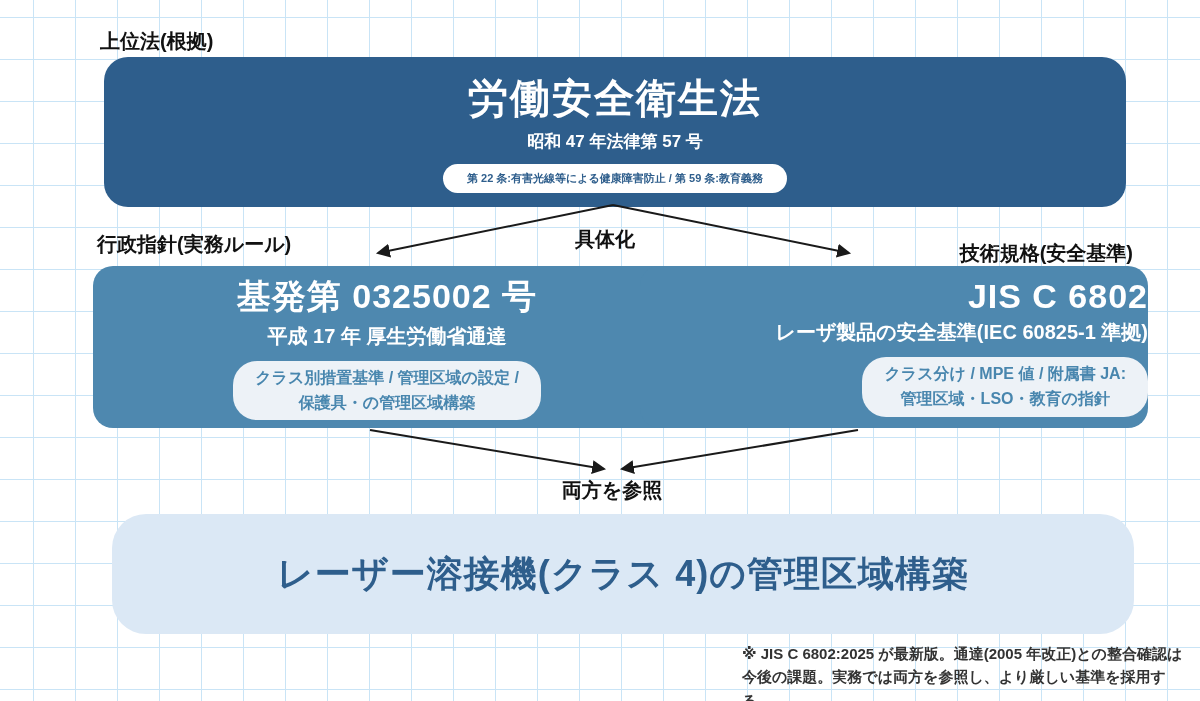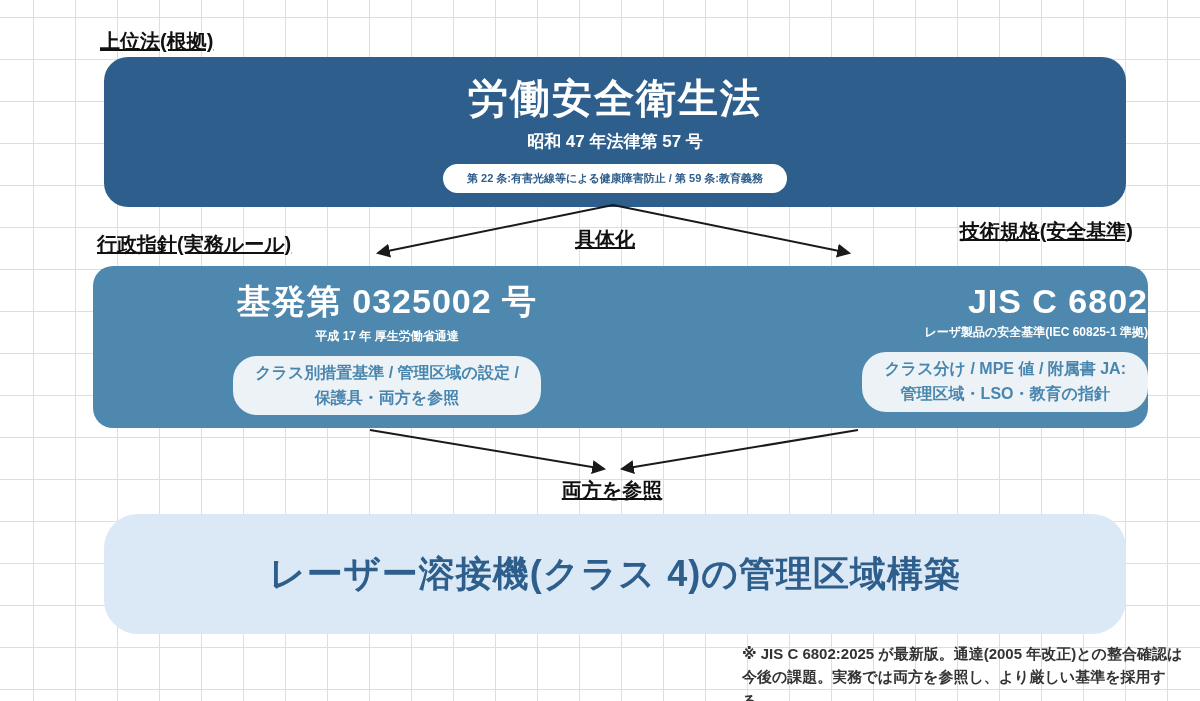--- a/index.html
+++ b/index.html
@@ -17,59 +17,58 @@
       linear-gradient(to bottom,#c9e4f6 1px,transparent 1px);
     background-size:42px 42px;
     background-position:33px 17px;
   }
   .label{
     position:absolute;
     font-weight:bold;
     color:#111111;
     font-size:20px;
     white-space:nowrap;
-    text-decoration:underline;
   }
   .box{
     position:absolute;
     display:flex;
     flex-direction:column;
     align-items:center;
     justify-content:center;
     text-align:center;
     box-sizing:border-box;
   }
   .box-dark{background:#2e5e8c;border-radius:24px;}
   .box-mid{background:#4e88af;border-radius:20px;}
-  .box-light{background:#dbe8f5;border-radius:34px;}
+  .box-light{background:#dbe8f5;border-radius:34px;margin-left:8px;}
   .box-title{color:#ffffff;font-weight:bold;white-space:nowrap;}
   .box-sub{color:#ffffff;font-weight:bold;white-space:nowrap;}
   .pill{
     font-weight:bold;
     border-radius:24px;
     white-space:nowrap;
     text-align:center;
   }
   .pill-white{background:#ffffff;color:#2e5e8c;}
   .pill-frost{background:#edf2f7;color:#4886ae;}
   #law-box{left:104px;top:57px;width:1022px;height:150px;}
   #law-box .box-title{font-size:40px;letter-spacing:2px;}
   #law-box .box-sub{font-size:17px;margin-top:4px;text-align:right;}
   #law-box .pill{margin-top:11px;padding:7px 24px;font-size:11px;}
   #directive-box{left:93px;top:266px;width:588px;height:162px;}
   #standard-box{left:640px;top:266px;width:508px;height:162px;align-items:flex-end;}
   .box-mid .box-title{font-size:34px;letter-spacing:1px;}
-  .box-mid .box-sub{font-size:12px;margin-top:3px;}
+  .box-mid .box-sub{font-size:20px;margin-top:3px;}
   .box-mid .pill{margin-top:11px;padding:5px 22px;font-size:16px;line-height:1.55;}
   #result-box{left:104px;top:514px;width:1022px;height:120px;}
   #result-box .box-title{color:#2e5e8c;font-size:36px;letter-spacing:1px;}
   #result-box .pill{margin-top:9px;padding:6px 24px;font-size:17px;}
   #top-label{left:100px;top:28px;}
   #left-branch-label{left:97px;top:231px;}
-  #right-branch-label{right:67px;top:218px;}
+  #right-branch-label{right:67px;top:240px;}
   #concretize-label{left:575px;top:226px;text-align:center;}
   #merge-label{left:0;top:477px;width:1224px;text-align:center;}
   #arrow-layer{position:absolute;left:0;top:0;pointer-events:none;}
   #footnote{
     position:absolute;
     left:742px;top:642px;width:452px;
     font-size:15px;color:#333333;line-height:1.55;
     font-weight:bold;
   }
 </style>
@@ -100,21 +99,21 @@
 
   <div class="label" id="left-branch-label">行政指針(実務ルール)</div>
   <div class="label" id="concretize-label">具体化</div>
   <div class="label" id="right-branch-label">技術規格(安全基準)</div>
 
   <div class="box box-mid" id="directive-box">
     <div class="box-title">基発第 0325002 号</div>
     <div class="box-sub">平成 17 年 厚生労働省通達</div>
     <div class="pill pill-frost">
       <span>クラス別措置基準 / 管理区域の設定 /</span><br>
-      <span>保護具・両方を参照</span>
+      <span>保護具・の管理区域構築</span>
     </div>
   </div>
 
   <div class="box box-mid" id="standard-box">
     <div class="box-title">JIS C 6802</div>
     <div class="box-sub">レーザ製品の安全基準(IEC 60825-1 準拠)</div>
     <div class="pill pill-frost">
       <span>クラス分け / MPE 値 / 附属書 JA:</span><br>
       <span>管理区域・LSO・教育の指針</span>
     </div>

